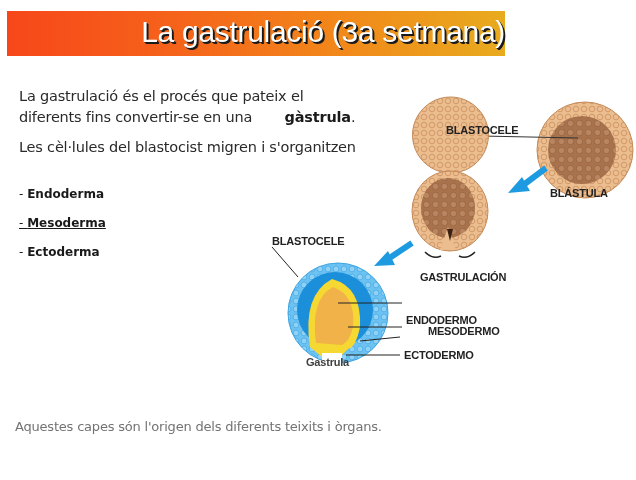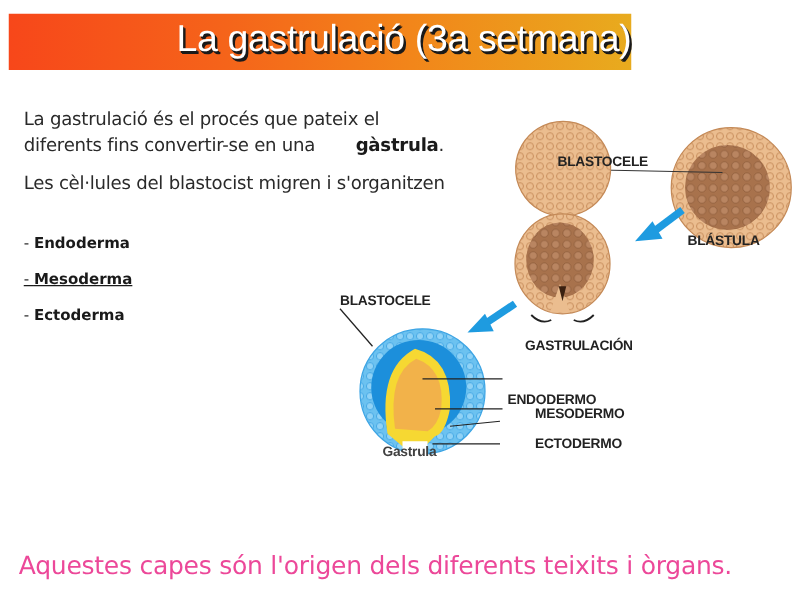--- a/index.html
+++ b/index.html
@@ -6,21 +6,21 @@
   body { width:636px; height:480px; background:#ffffff; position:relative; overflow:hidden; font-family:"DejaVu Sans", sans-serif; }
   .title-bar { position:absolute; left:7px; top:11px; width:498px; height:45px;
     background:linear-gradient(90deg,#f7471a 0%,#f5641a 35%,#f2861a 65%,#e8ab1e 100%); }
   .title-text { position:absolute; left:0; right:0; top:4px; text-align:right; color:#fff;
     font-family:"Liberation Sans", sans-serif; font-size:30px; letter-spacing:-0.3px;
     text-shadow:2px 2px 0 #1a1a1a, 1px 1px 0 #1a1a1a;margin-left:44px; }
   .para { position:absolute; left:19px; color:#2a2a2a; font-size:14.5px; line-height:21px; letter-spacing:-0.2px; }
   .para b { font-weight:bold; color:#1a1a1a;margin-left:28px; }
   .li { position:absolute; left:19px; font-size:12px; color:#1a1a1a; }
   .li .name { font-weight:bold; }
-  .footer { position:absolute; left:15px; top:440px; font-size:20px; color:#ec4899; letter-spacing:-0.2px; }
+  .footer { position:absolute; left:15px; top:419px; font-size:13px; color:#737373; letter-spacing:-0.2px; }
   .diagram { position:absolute; left:260px; top:65px; width:376px; height:320px; }
   .lbl { position:absolute; font-family:"Liberation Sans", sans-serif; font-size:11px; color:#222; font-weight:bold; letter-spacing:-0.2px; }
   .gastrula-lbl { font-size:11px; color:#404040; font-weight:bold; }
 </style>
 </head>
 <body>
 
 <div class="title-bar">
   <div class="title-text">La gastrulació (3a setmana)</div>
 </div>
@@ -94,17 +94,17 @@
     <line x1="100" y1="276" x2="140" y2="272" stroke="#222" stroke-width="1"></line>
     <line x1="86" y1="290" x2="140" y2="290" stroke="#222" stroke-width="1"></line>
   </svg>
 
   <div class="lbl" style="left:186px;top:59px;">BLASTOCELE</div>
   <div class="lbl" style="left:290px;top:122px;">BLÁSTULA</div>
   <div class="lbl" style="left:160px;top:206px;">GASTRULACIÓN</div>
   <div class="lbl" style="left:12px;top:170px;">BLASTOCELE</div>
   <div class="lbl" style="left:146px;top:249px;">ENDODERMO</div>
   <div class="lbl" style="left:140px;top:260px;padding-left:28px;">MESODERMO</div>
-  <div class="lbl" style="left:144px;top:284px;margin-left:24px;">ECTODERMO</div>
+  <div class="lbl" style="left:144px;top:284px;">ECTODERMO</div>
   <div class="lbl gastrula-lbl" style="left:46px;top:291px;">Gastrula</div>
 </div>
 
 <div class="footer">Aquestes capes són l'origen dels diferents teixits i òrgans.</div>
 
 </body></html>

